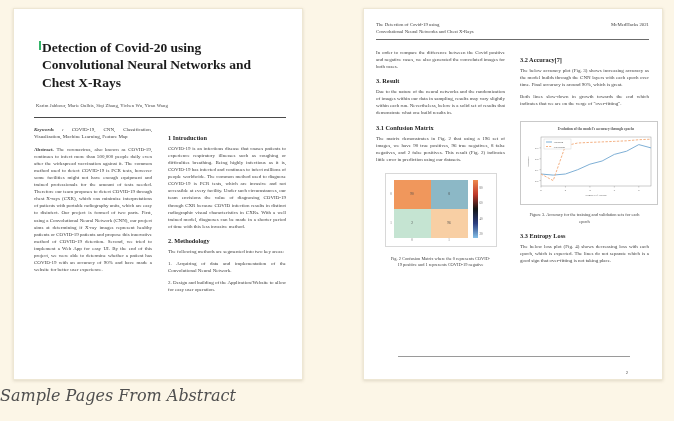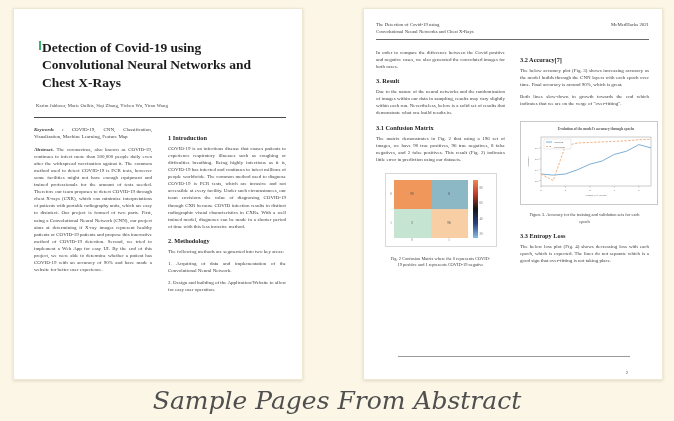--- a/index.html
+++ b/index.html
@@ -45,32 +45,32 @@
   .cm-collabs span{flex:1;}
   .cm-colorbar{width:5px;height:58px;margin-left:5px;}
   .cb-ticks{display:flex;flex-direction:column;justify-content:space-between;height:50px;margin:4px 0 0 2px;}
   .fig-caption{margin:9px auto 0;width:102px;text-align:center;font-size:4.4px;line-height:1.45;color:#3d3d3d;}
 
   
   .fig3-box{width:138px;height:84px;margin:14px auto 0;border:1px solid #c9c9c9;background:#fff;box-sizing:border-box;}
   .fig3-caption{margin:7px auto 0;width:112px;text-align:center;font-size:4.4px;line-height:1.45;color:#3d3d3d;}
 
   
-  .image-caption{position:absolute;left:0;right:0;top:386px;text-align:center;
-                 font-family:"DejaVu Serif",serif;font-style:italic;font-size:25px;color:#4f4f4f;}
+  .image-caption{position:absolute;left:0;right:0;top:386px;
+                 font-family:"DejaVu Serif",serif;font-style:italic;font-size:16px;color:#4f4f4f;}
 </style>
 </head>
 <body>
 
 <div class="stage">
 
   <div class="page page1">
     <div class="title-wrap">
       <span class="caret"></span>
-      <h1 class="paper-title">Detection of Covid-19 using Convolutional Neural Networks and Chest X-Rays</h1>
+      <h1 class="paper-title">Detection of Covid-20 using Convolutional Neural Networks and Chest X-Rays</h1>
     </div>
     <div class="authors">Karim Jabbour, Marie Oulbis, Siqi Zhang, Yichen Wu, Yiran Wang</div>
     <hr class="rule">
     <div class="cols">
       <div class="col">
         <p class="kw"><b><i>Keywords :</i></b> <span>COVID-19, CNN, Classification, Visualization, Machine Learning, Feature Map</span></p>
         <p class="body-text"><b>Abstract.</b> <span>The coronavirus, also known as COVID-19, continues to infect more than 500,000 people daily even after the widespread vaccination against it. The common method used to detect COVID-19 is PCR tests, however some facilities might not have enough equipment and trained professionals for the amount of tests needed. Therefore our team proposes to detect COVID-19 through chest X-rays (CXR), which can minimize interpretations of patients with portable radiography units, which are easy to disinfect. Our project is formed of two parts. First, using a Convolutional Neural Network (CNN), our project aims at determining if X-ray images represent healthy patients or COVID-19 patients and propose this innovative method of COVID-19 detection. Second, we tried to implement a Web App for easy UI. By the end of this project, we were able to determine whether a patient has COVID-19 with an accuracy of 90% and have made a website for better user experience.</span></p>
       </div>
       <div class="col">
         <h2 class="sec">1 Introduction</h2>

